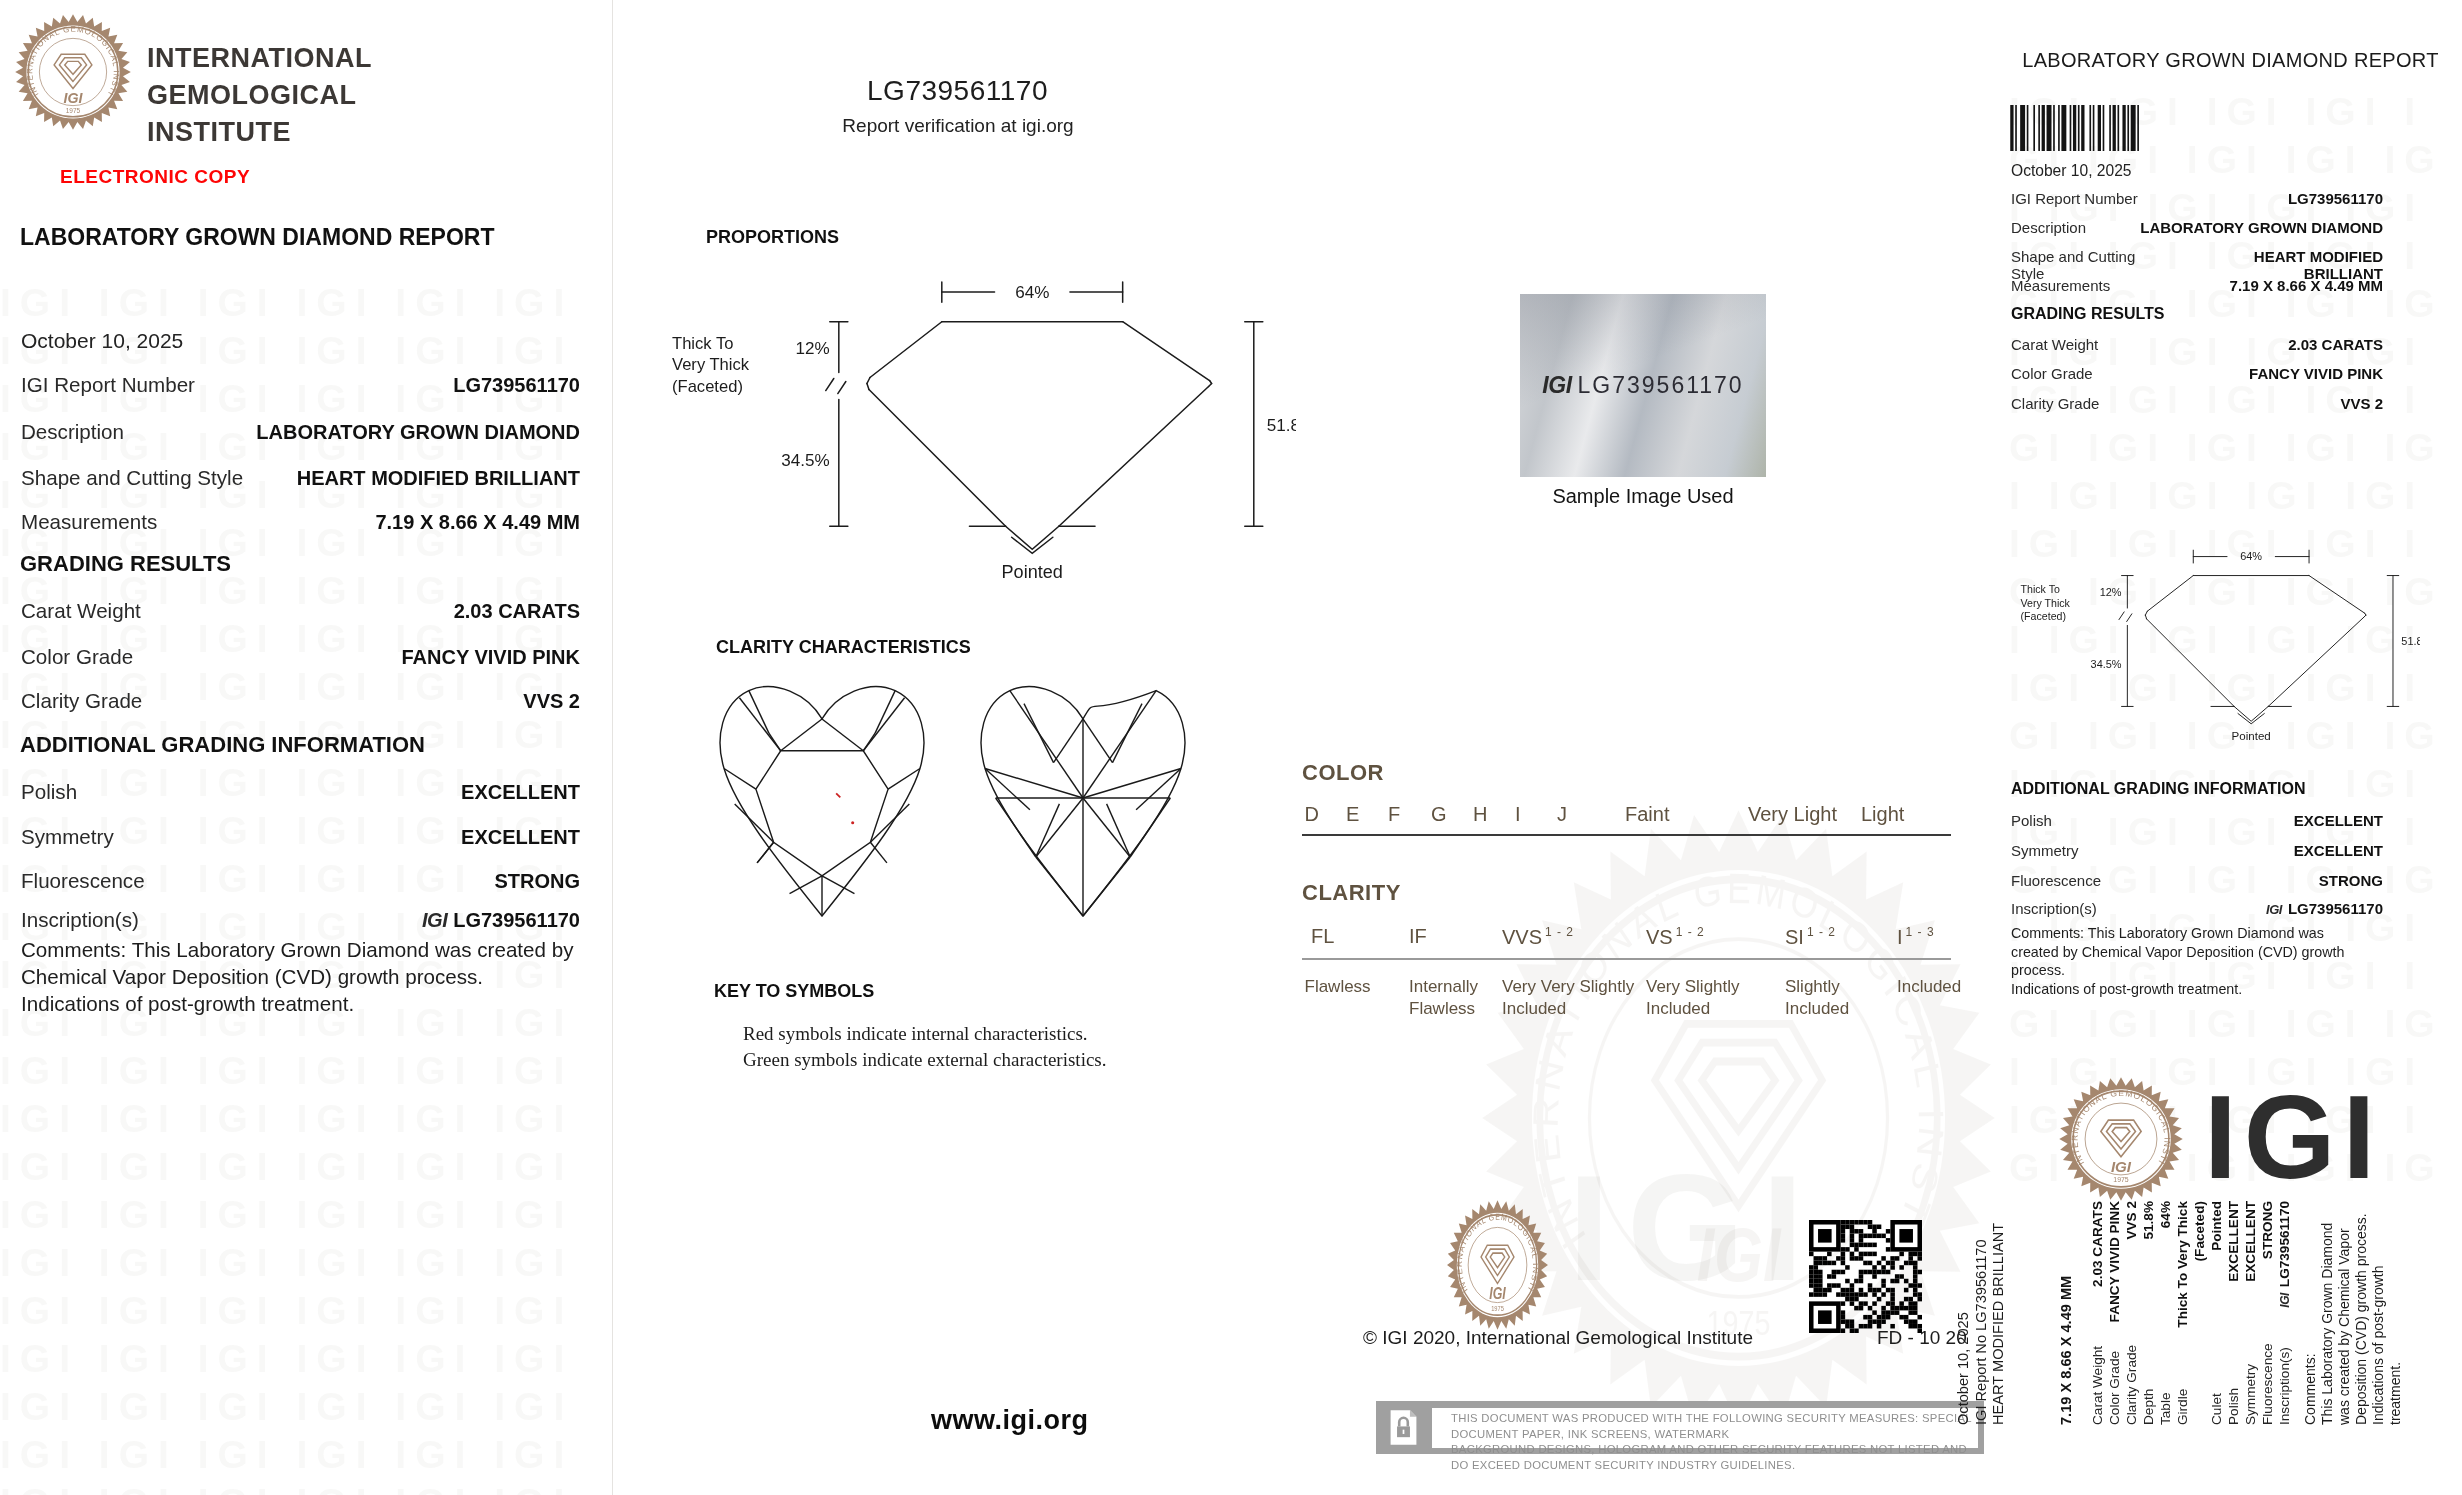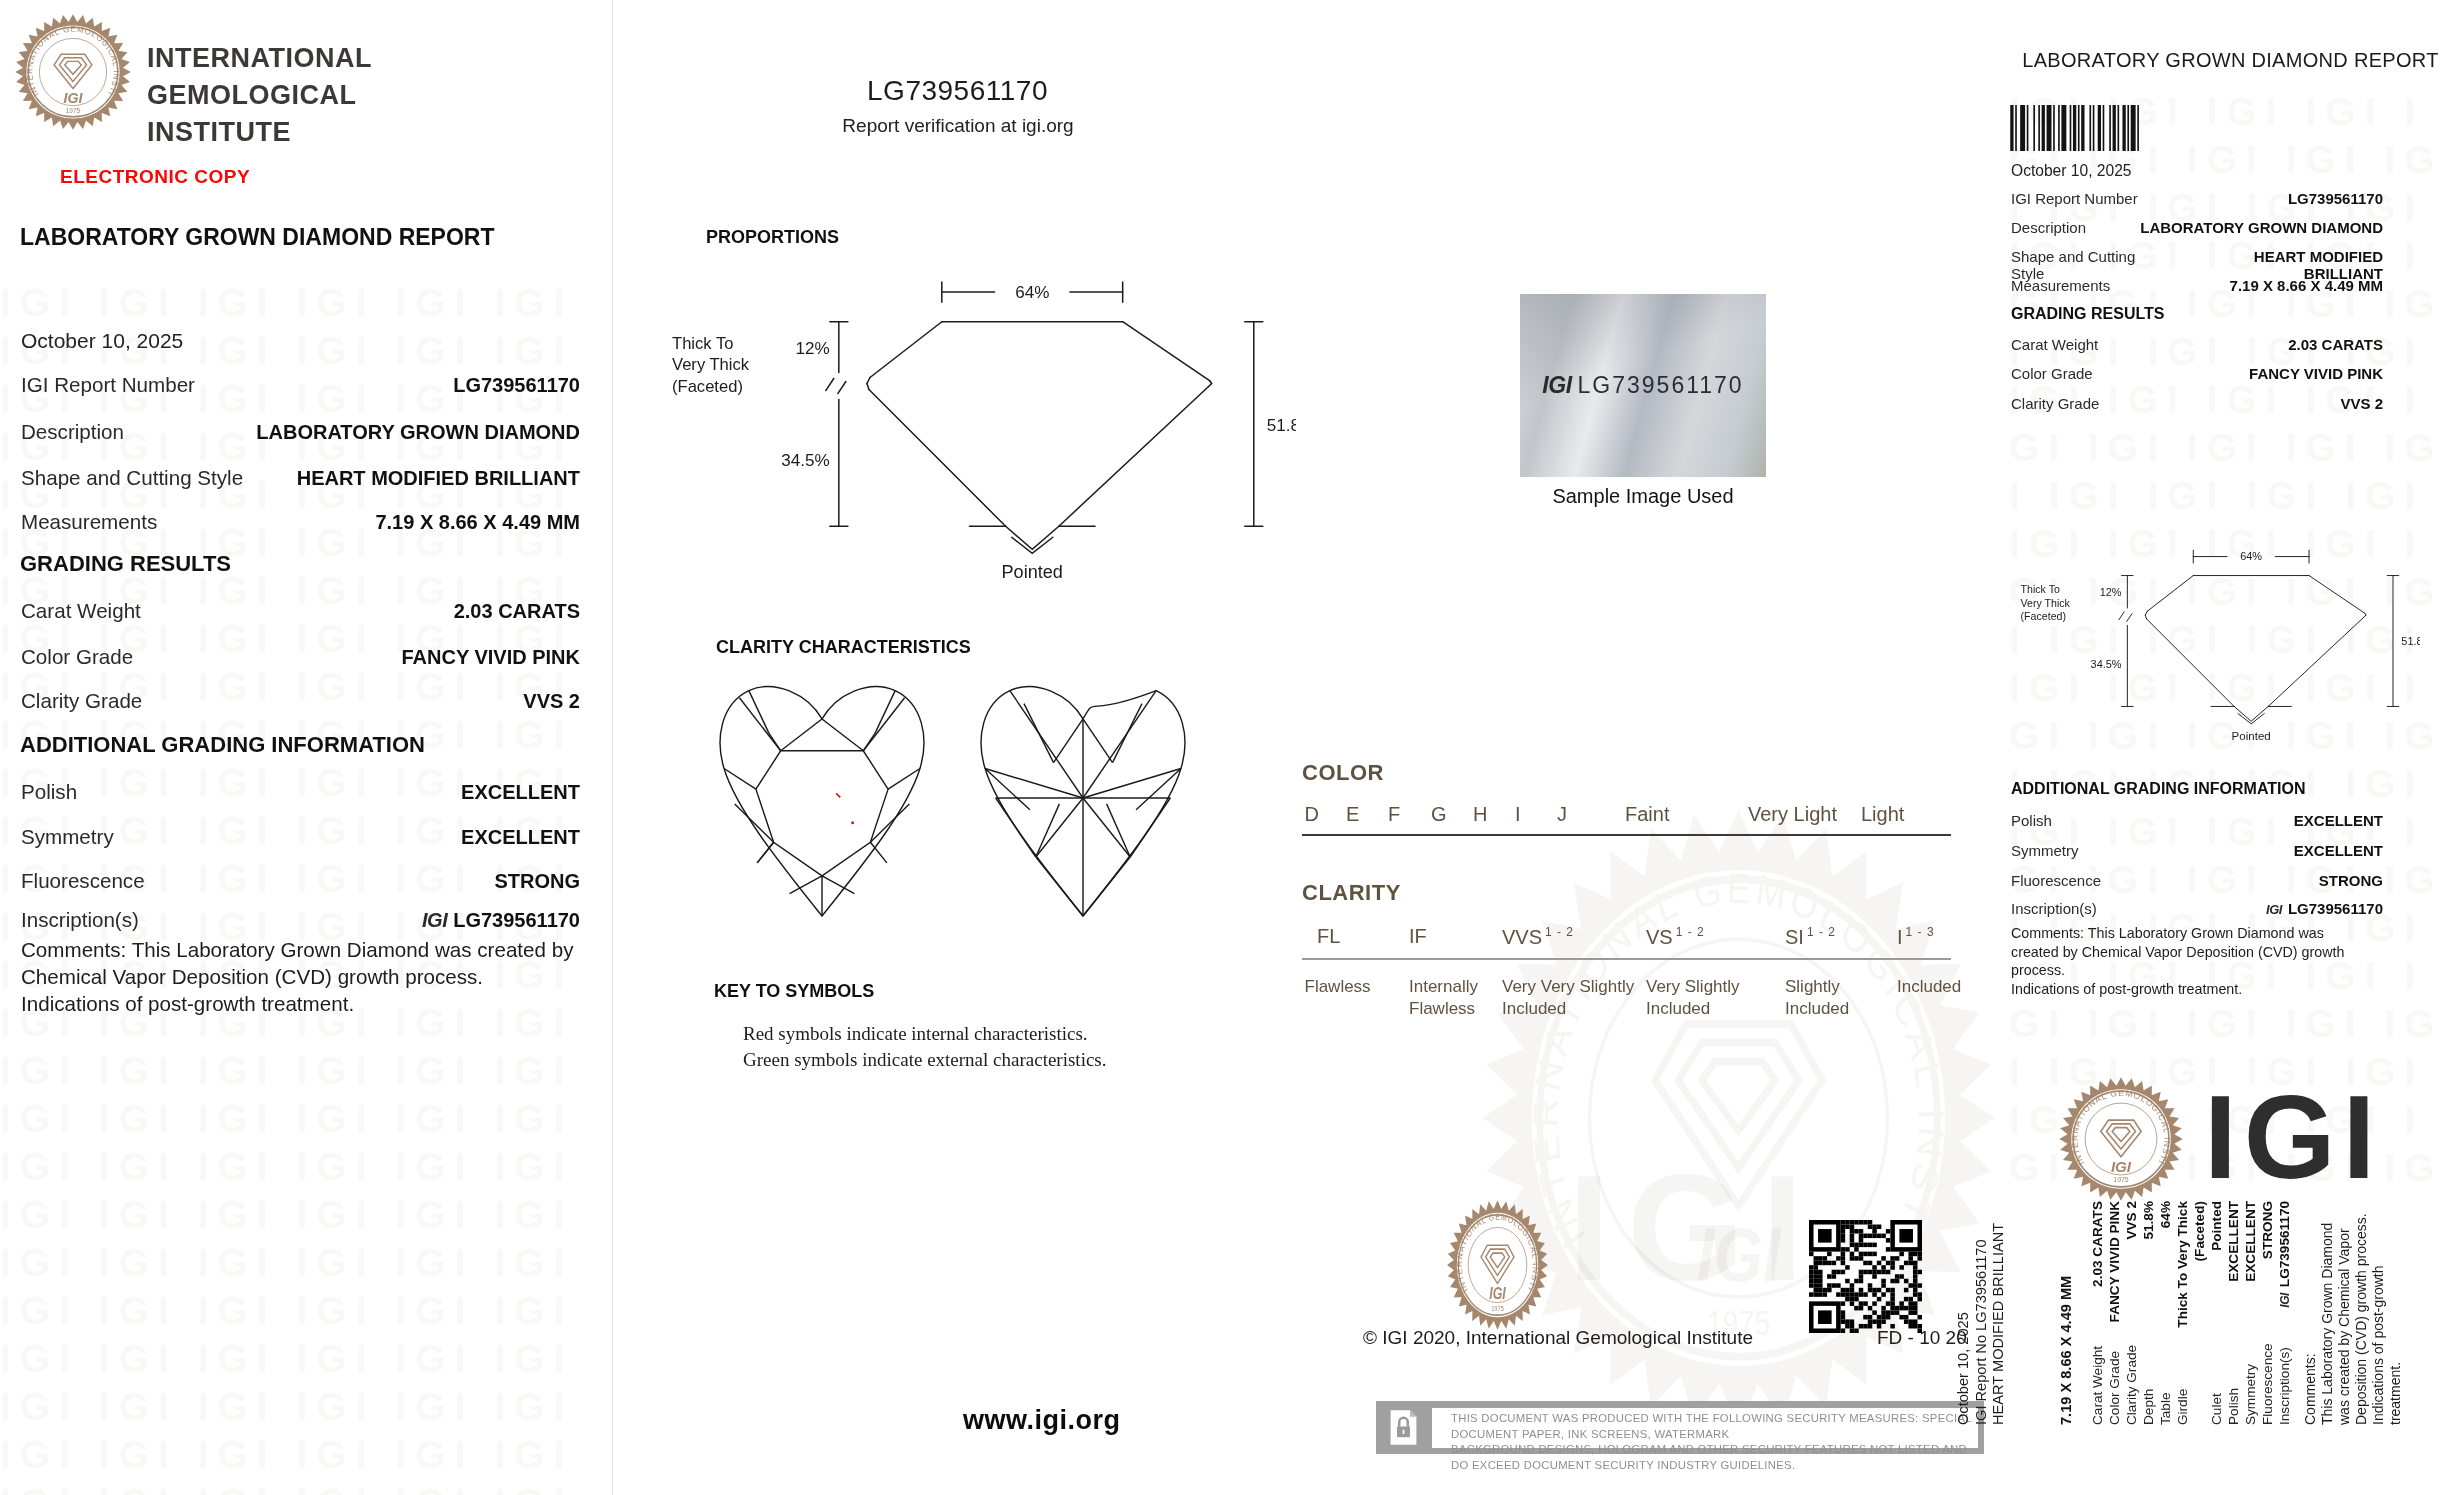--- a/index.html
+++ b/index.html
@@ -33,21 +33,21 @@
   .sample .insc{font-size:23px;color:#2c2c34;letter-spacing:2px;white-space:nowrap;}
   .brown{color:#5f5240;}
   .scttl{font-size:22px;font-weight:bold;letter-spacing:0.5px;}
   .cg{position:absolute;font-size:20px;color:#5f5240;white-space:nowrap;}
   .ccode{position:absolute;font-size:20px;color:#5f5240;white-space:nowrap;}
   .ccode sup{font-size:12px;vertical-align:super;margin-left:3px;letter-spacing:1px;}
   .cdesc{position:absolute;font-size:17px;line-height:22px;color:#5f5240;}
   .scale-line{position:absolute;height:2px;}
   .copyright{font-size:19px;color:#1c1c1c;}
   .formcode{font-size:19px;color:#1c1c1c;}
-  .www{font-size:27px;font-weight:bold;color:#0c0c0c;letter-spacing:0.5px;margin-left:32px;}
+  .www{font-size:27px;font-weight:bold;color:#0c0c0c;letter-spacing:0.5px;}
   .secstrip{background:#a0a0a0;}
   .secbox{position:absolute;background:#ffffff;}
   .sectext{font-size:11.3px;line-height:15.6px;color:#8f8f8f;letter-spacing:0.3px;}
   
   .rtitle{font-size:20px;color:#1b1b1b;text-align:center;letter-spacing:0.3px;}
   .rdate{font-size:15.6px;color:#222;}
   .rrow{position:absolute;left:2011px;width:372px;display:flex;justify-content:space-between;align-items:baseline;}
   .rrow .lab{font-size:15px;color:#2b2b2b;}
   .rrow .val{font-size:15px;font-weight:bold;color:#111;text-align:right;}
   .rsec{font-size:16px;font-weight:bold;color:#101010;}
@@ -298,21 +298,21 @@
       <span class="cg" style="left: 213px;">I</span>
       <span class="cg" style="left: 255px;">J</span>
       <span class="cg" style="left: 323px;">Faint</span>
       <span class="cg" style="left: 446px;">Very Light</span>
       <span class="cg" style="left: 559px;">Light</span>
     </div>
   <div class="abs z scale-line" style="left:1302px;top:834px;width:649px;background:#3a3a3a;"></div>
 
   <div class="abs z scttl brown" style="left:1302px;top:880px;">CLARITY</div>
   <div class="abs z" id="clarity-grades" style="left:1302px;top:925px;width:653px;height:30px;">
-      <span class="ccode" style="left: 15px;"><span>FL</span></span>
+      <span class="ccode" style="left: 9px;"><span>FL</span></span>
       <span class="ccode" style="left: 107px;"><span>IF</span></span>
       <span class="ccode" style="left: 200px;"><span>VVS</span><sup>1 - 2</sup></span>
       <span class="ccode" style="left: 344px;"><span>VS</span><sup>1 - 2</sup></span>
       <span class="ccode" style="left: 483px;"><span>SI</span><sup>1 - 2</sup></span>
       <span class="ccode" style="left: 595px;"><span>I</span><sup>1 - 3</sup></span>
     </div>
   <div class="abs z scale-line" style="left:1302px;top:958px;width:649px;background:#9a9a9a;"></div>
   <div class="abs z" id="clarity-descs" style="left:1302px;top:976px;width:653px;height:65px;">
       <div class="cdesc" style="left: 2.5px; width: 95px;">Flawless</div>
       <div class="cdesc" style="left: 107px; width: 101px;">Internally Flawless</div>

